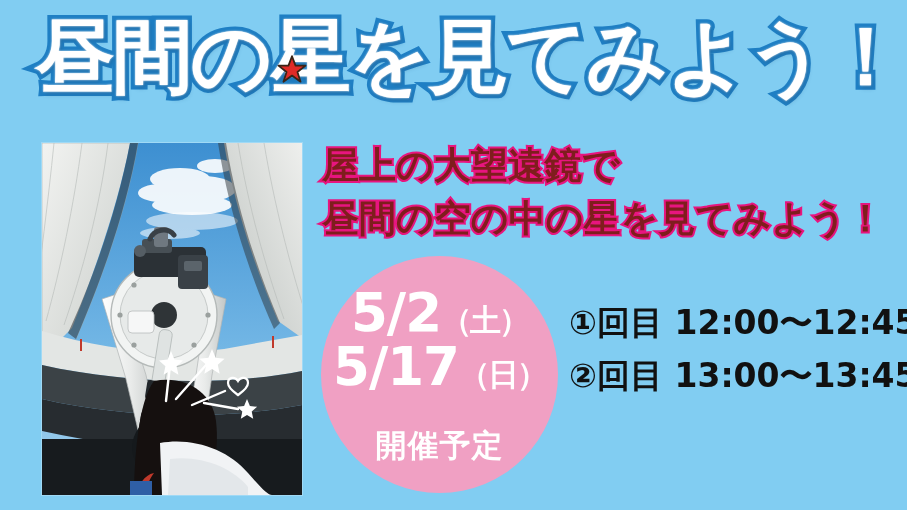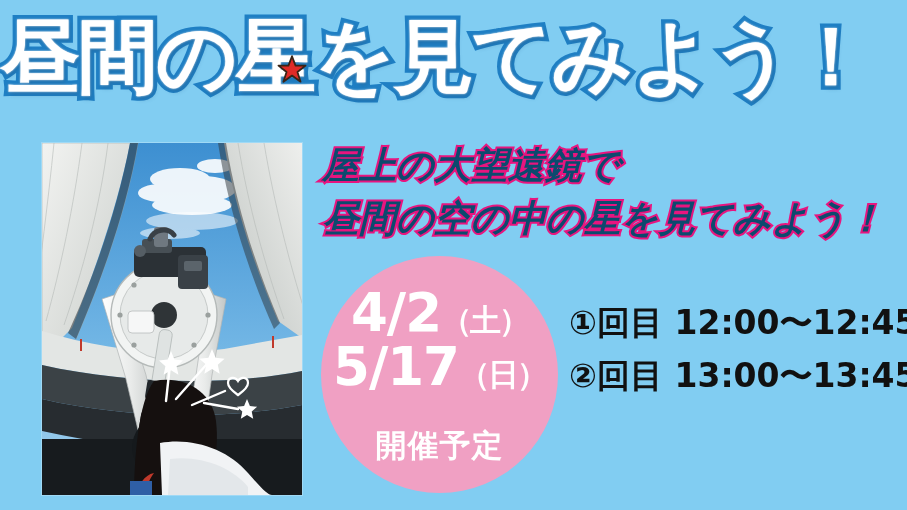--- a/index.html
+++ b/index.html
@@ -18,21 +18,21 @@
     overflow: hidden;
     background: #81cdf2;
   }
 
   
   .title-wrap {
     position: absolute;
     left: 0;
     top: 14px;
     width: 904px;
-    text-align: left;
+    text-align: right;
     pointer-events: none;
   }
   .title-text {
     display: inline-block;
     position: relative;
     font-family: "DejaVu Sans", "Liberation Sans", sans-serif;
     font-weight: bold;
     font-size: 80px;
     line-height: 1.08;
     letter-spacing: -2px;
@@ -71,26 +71,25 @@
     position: absolute;
     left: 322px;
     top: 140px;
     width: 575px;
   }
   .subtitle .line {
     font-family: "DejaVu Sans", "Liberation Sans", sans-serif;
     font-weight: bold;
     font-size: 37px;
     line-height: 1.42;
-    color: #0c4a6e;
+    color: #7f1d1d;
     -webkit-text-stroke: 4px #e8157f;
     paint-order: stroke fill;
     white-space: nowrap;
     letter-spacing: 0px;
-    font-style: italic;
   }
 
   
   .date-circle {
     position: absolute;
     left: 321px;
     top: 256px;
     width: 237px;
     height: 237px;
     border-radius: 50%;
@@ -301,21 +300,21 @@
     </svg>
   </div>
 
   <div class="subtitle">
     <div class="line">屋上の大望遠鏡で</div>
     <div class="line">昼間の空の中の星を見てみよう！</div>
   </div>
 
   <div class="date-circle">
     <div class="date-line">
-      <span class="big">4/2</span><span class="dow">（土）</span>
+      <span class="big">5/2</span><span class="dow">（土）</span>
     </div>
     <div class="date-line">
       <span class="big">5/17</span><span class="dow">（日）</span>
     </div>
     <div class="date-note">開催予定</div>
   </div>
 
   <div class="sessions">
     <div class="session-row">
       <span>①回目</span>

